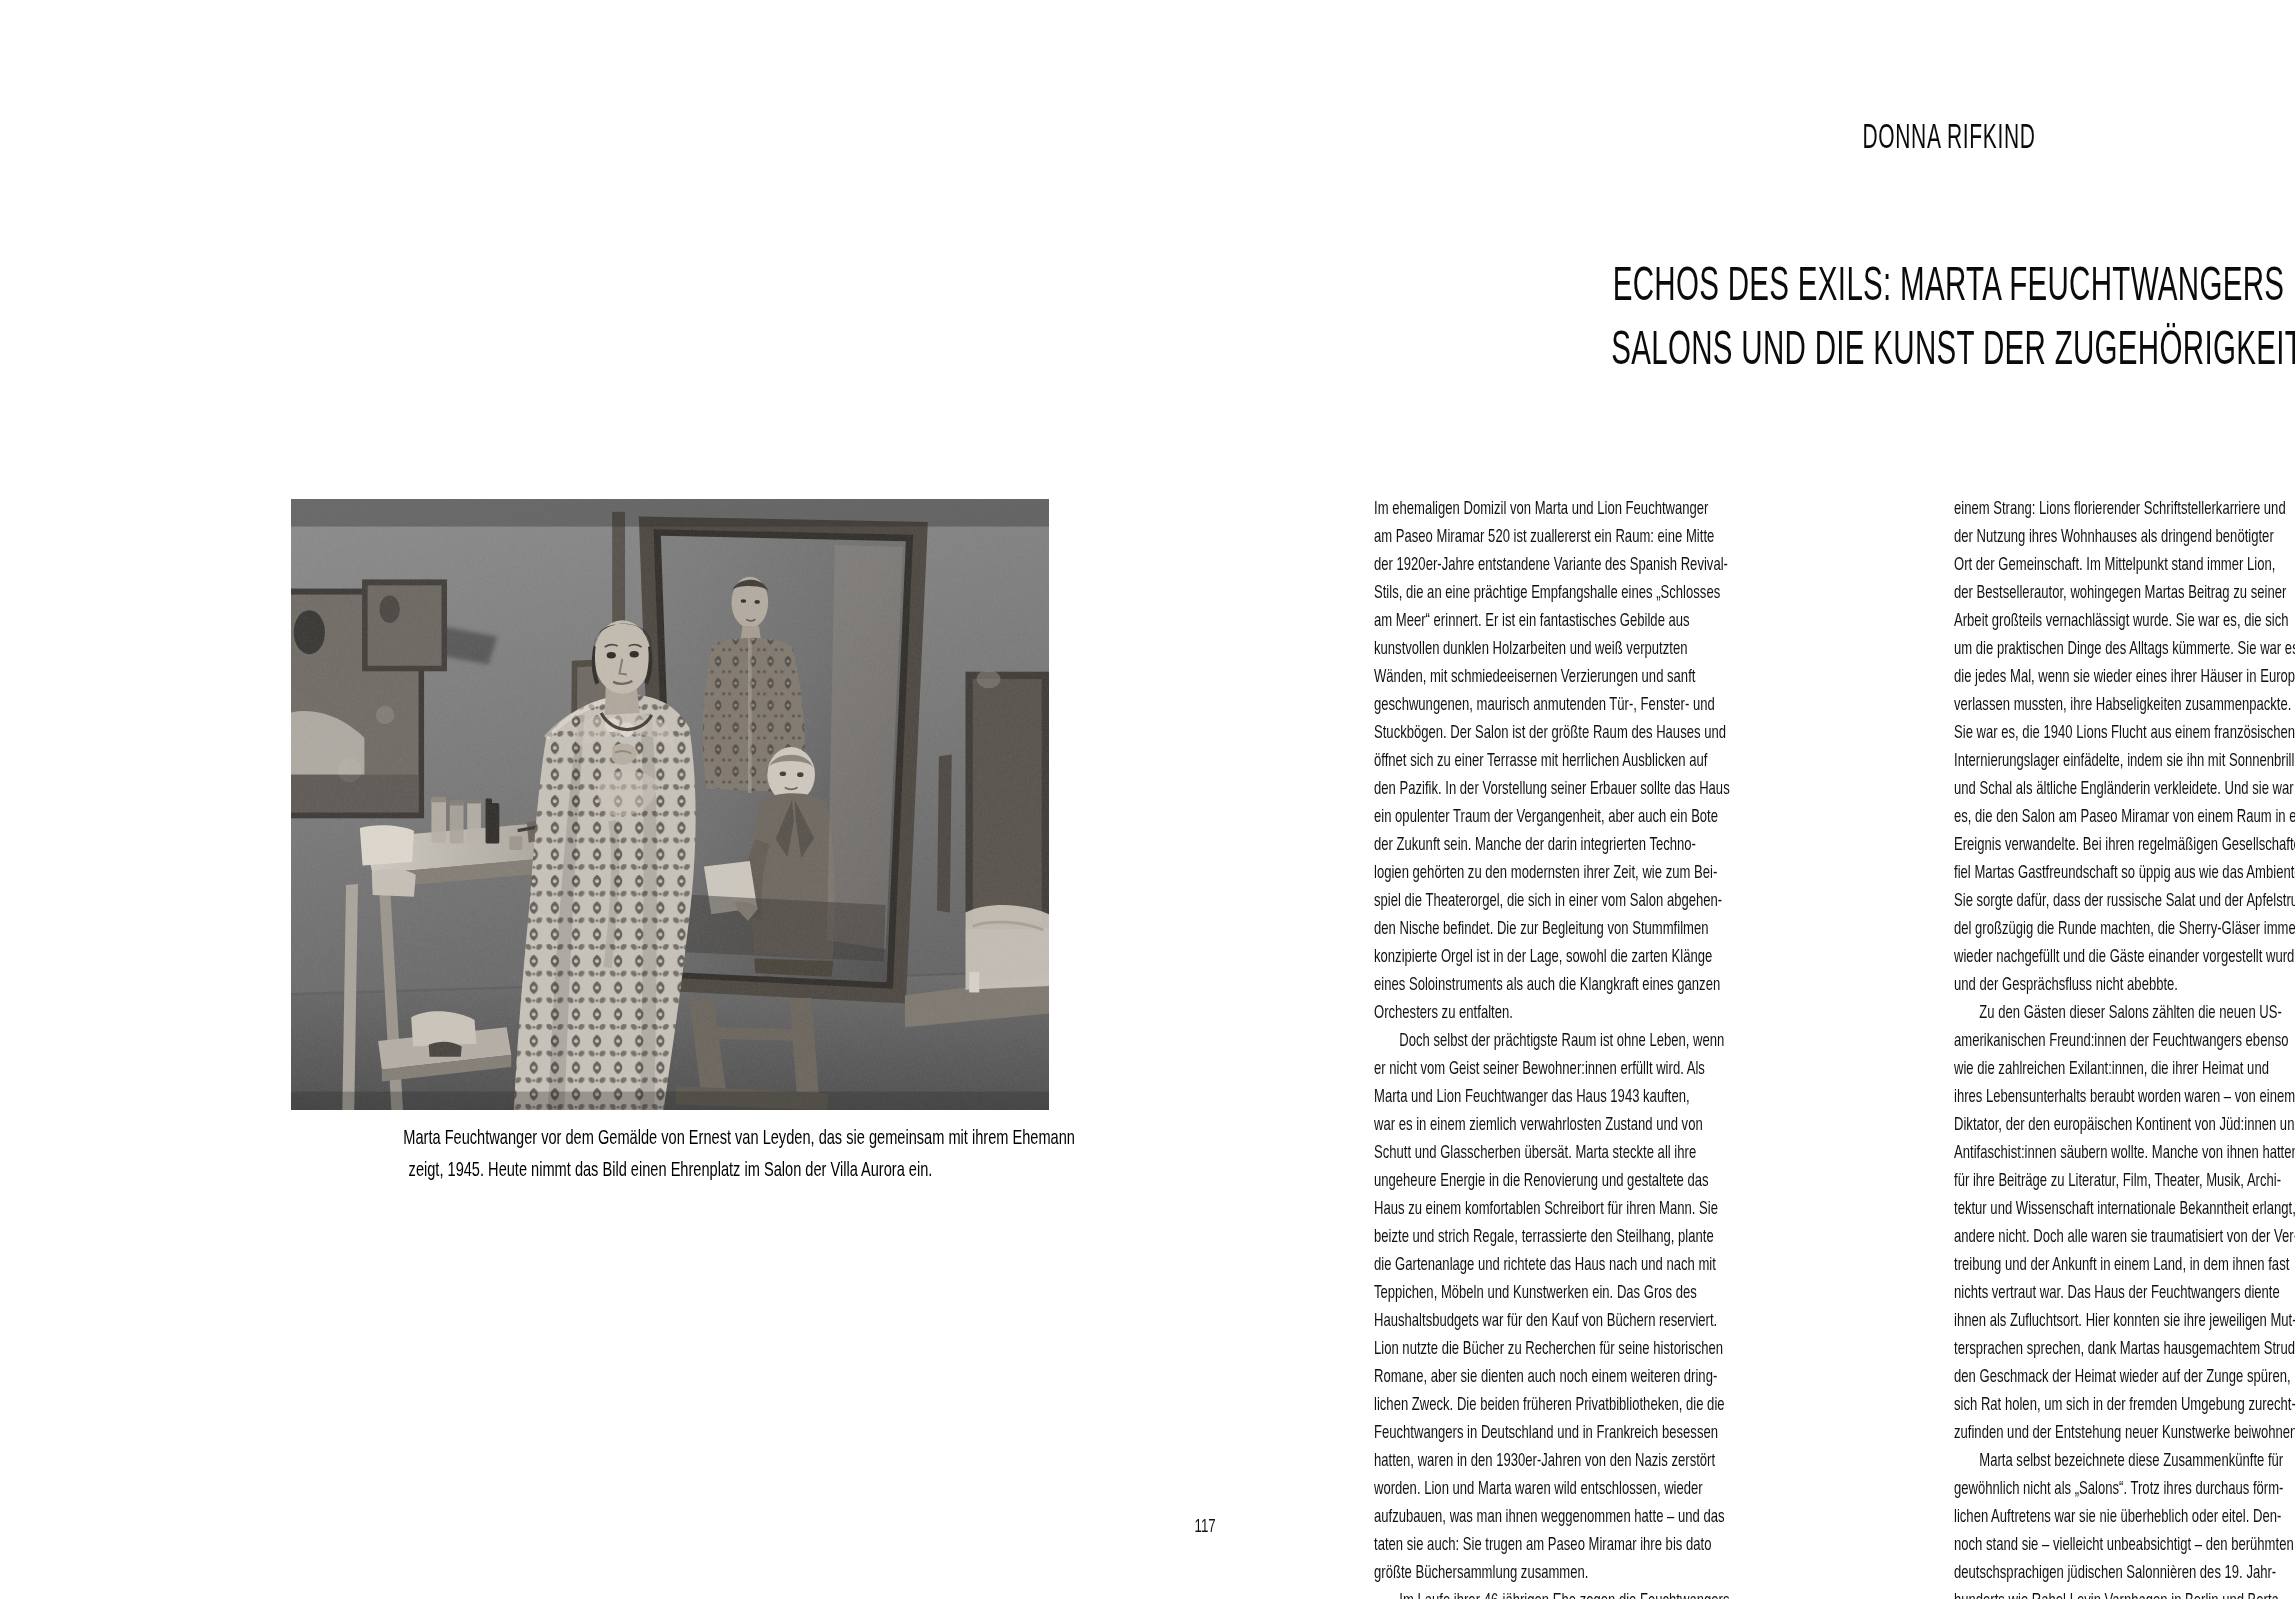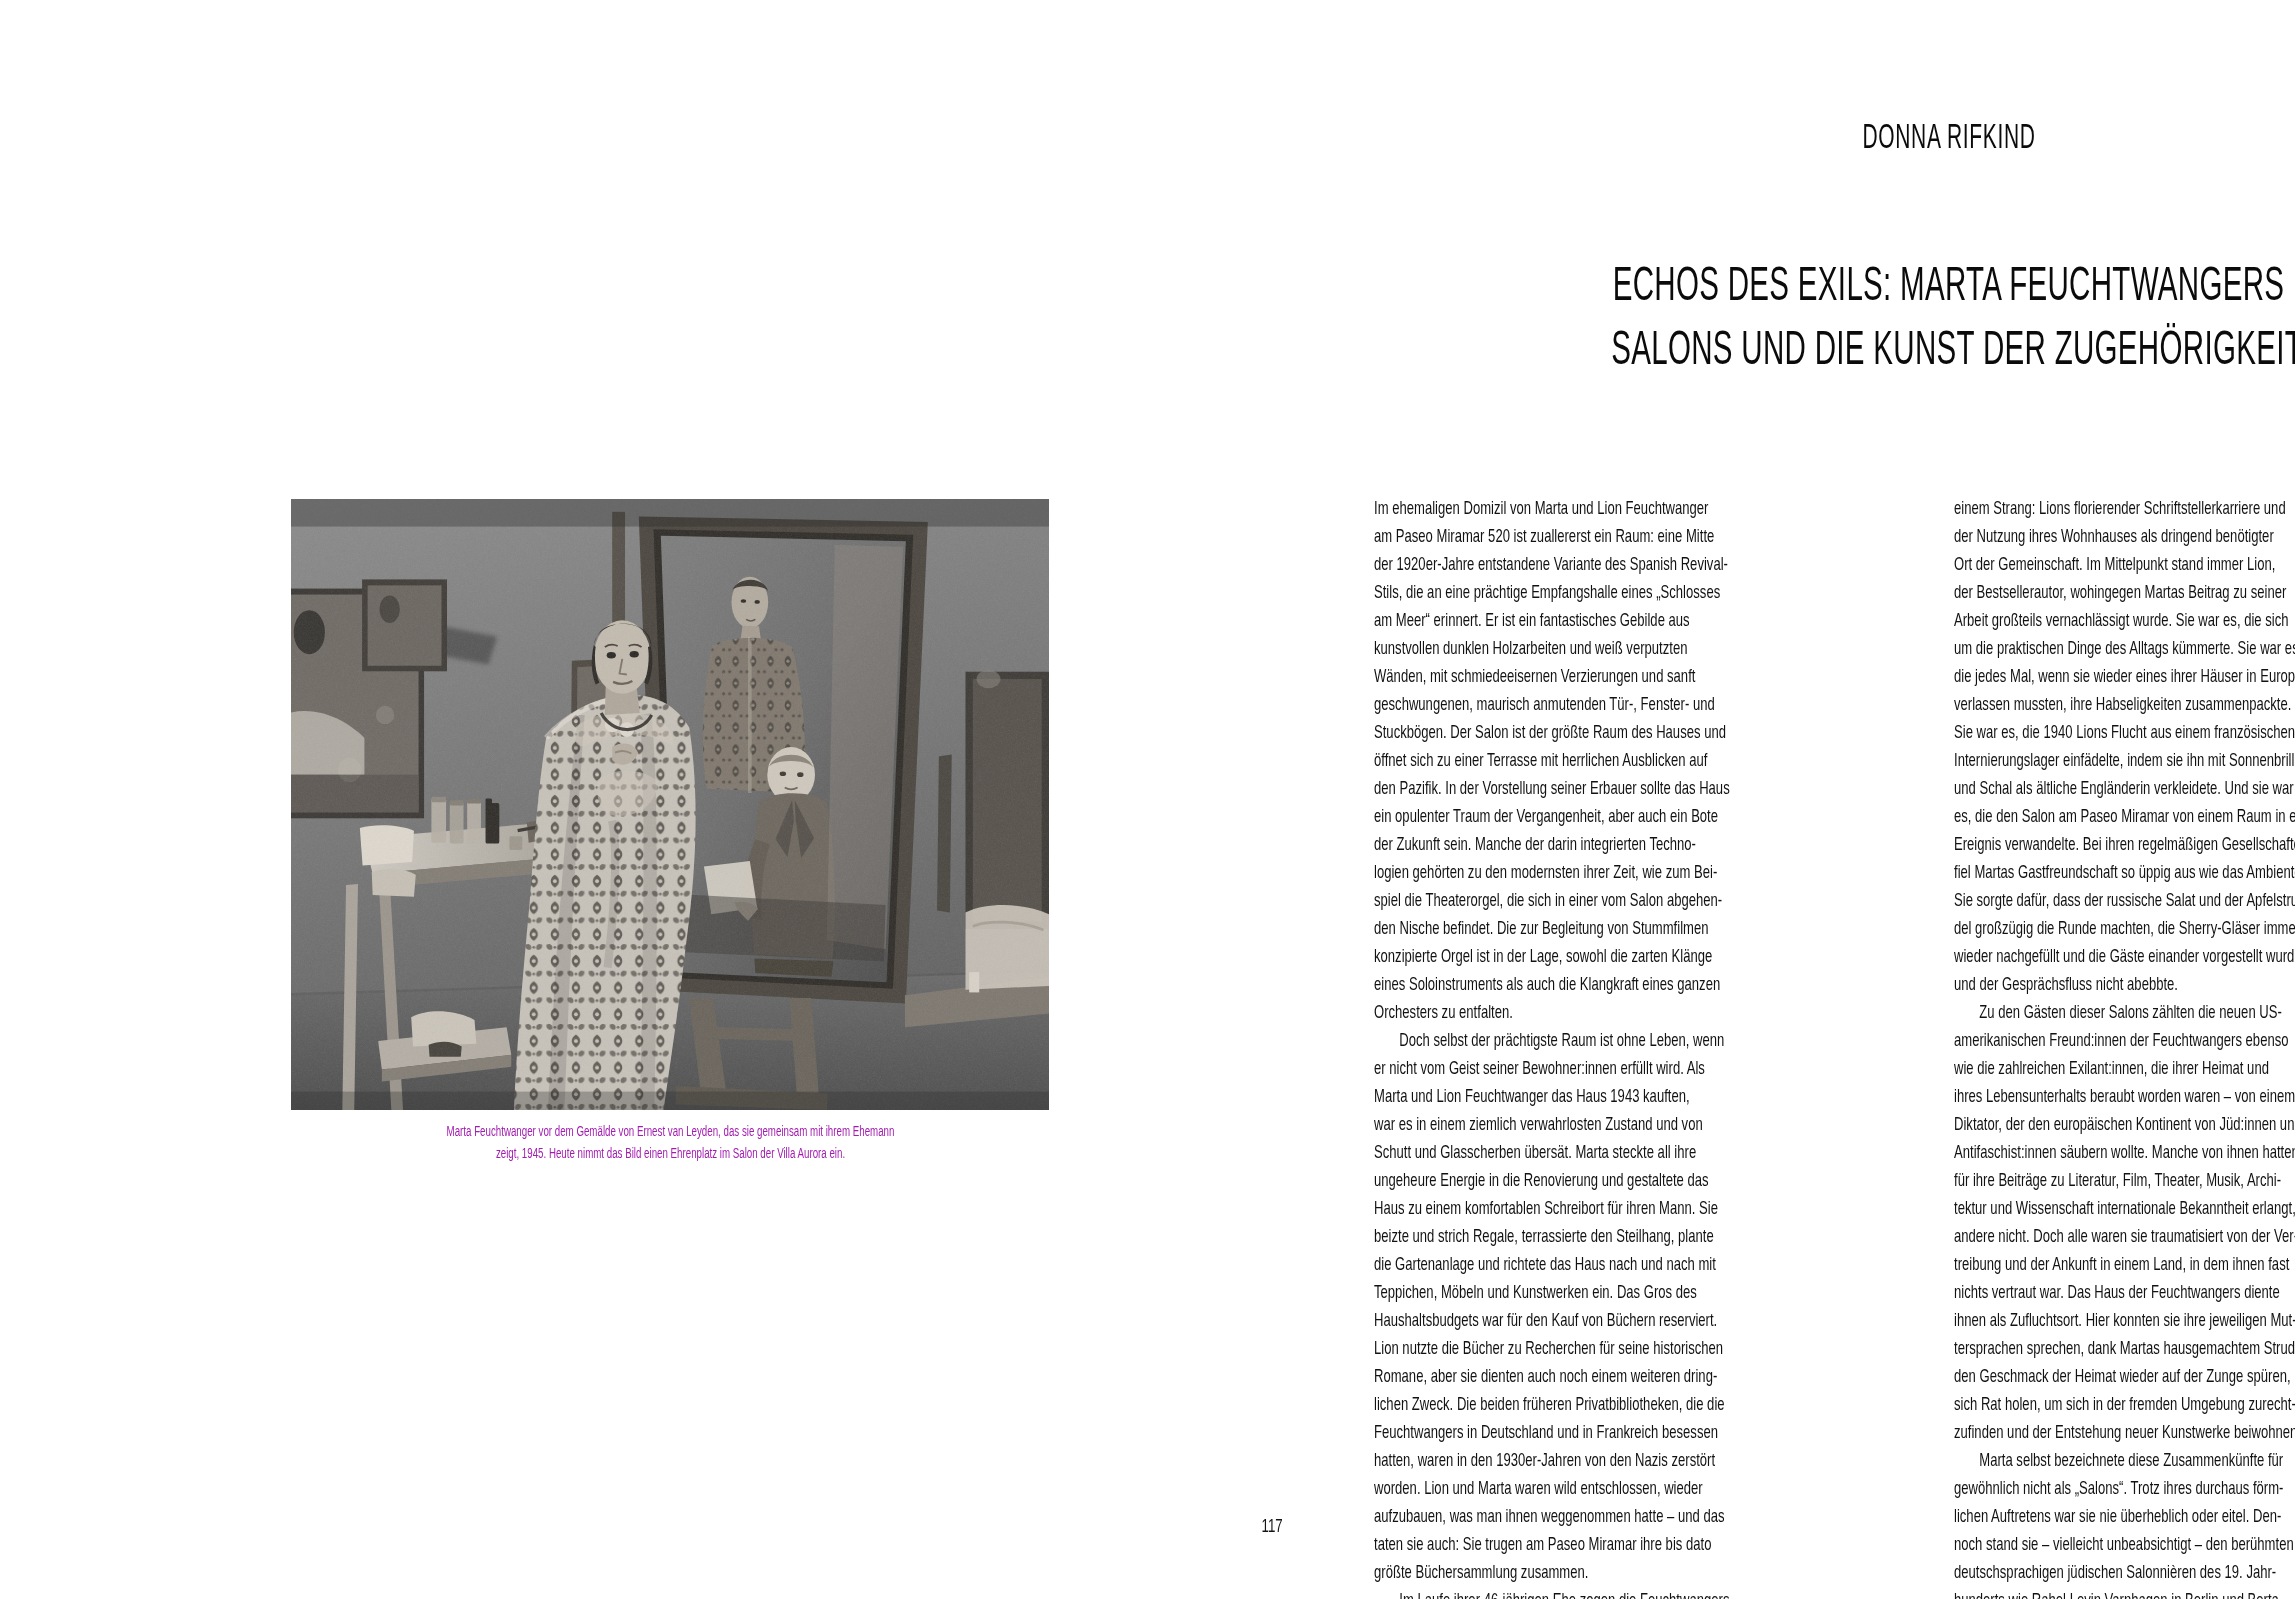--- a/index.html
+++ b/index.html
@@ -74,23 +74,23 @@
     background: #6d6d6d;
   }
   #photo .ph-svg { display: block; width: 100%; height: 100%; }
 
   #figure-caption {
     position: absolute;
     left: -5.5px;
     top: 622px;
     width: 769px;
     text-align: center;
-    font-size: 14px;
+    font-size: 21px;
     line-height: 1.52;
-    color: #a21caf;
+    color: #000000;
   }
   #figure-caption .cline {
     display: block;
     transform: scaleX(0.695);
     transform-origin: 50% 50%;
     white-space: nowrap;
   }
 
   
   .col {
@@ -110,21 +110,20 @@
     white-space: nowrap;
   }
   .col .tx.ind { padding-left: 36px; }
 
   
   #folio {
     position: absolute;
     left: 1190px;
     top: 1516px;
     width: 165px;
-    text-align: center;
     font-size: 19px;
     line-height: 1;
     color: #141414;
   }
   #folio span {
     display: inline-block;
     transform: scaleX(0.70);
     transform-origin: 50% 50%;
   }
 </style>

